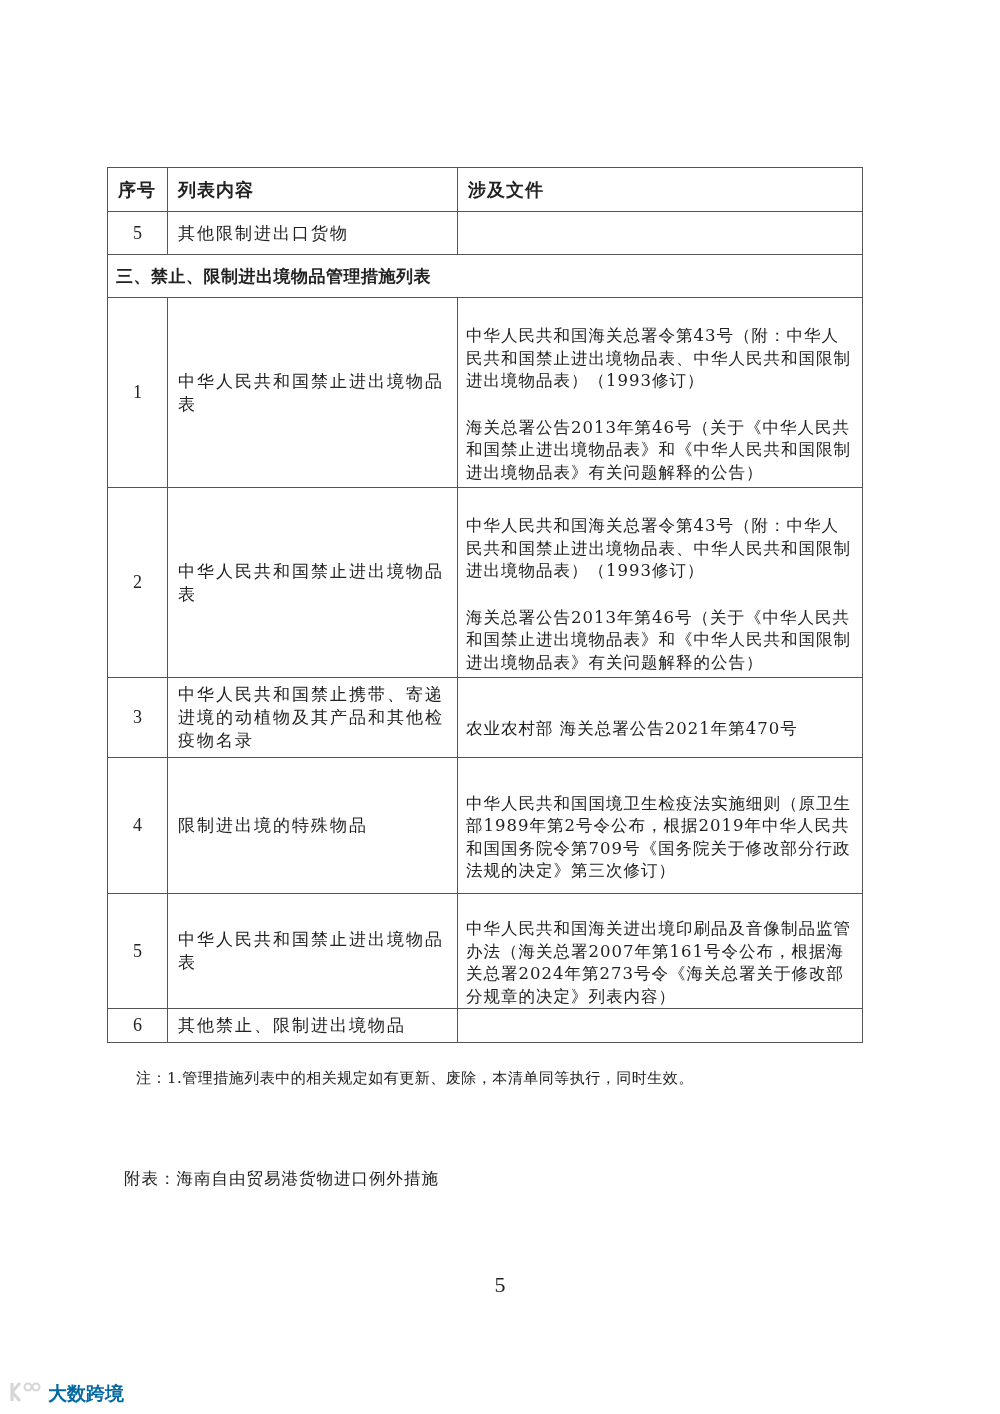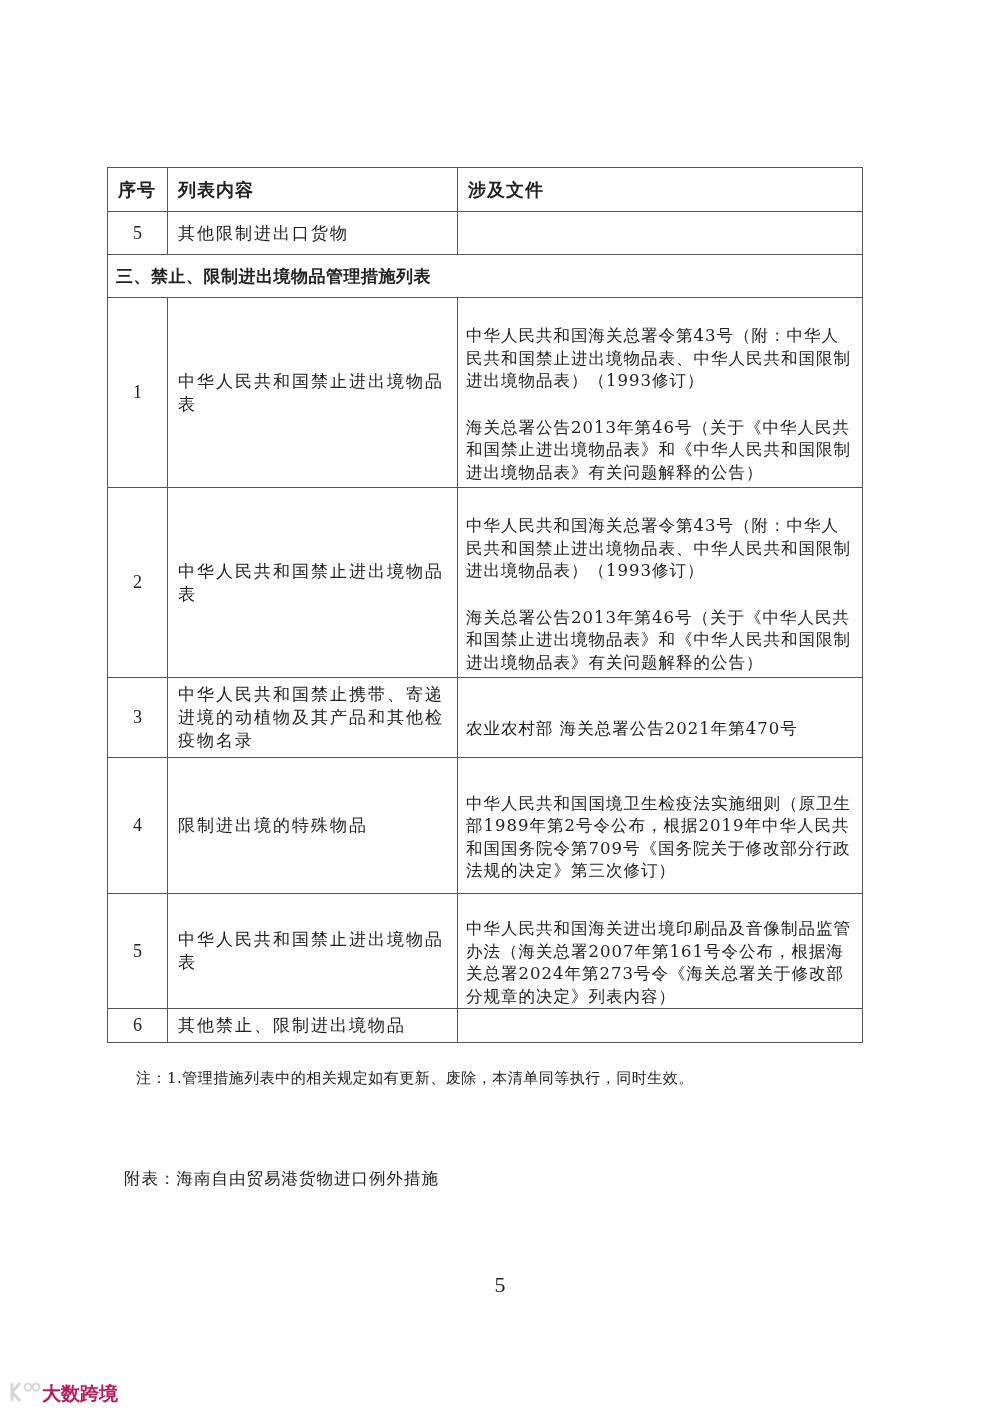--- a/index.html
+++ b/index.html
@@ -14,22 +14,22 @@
   .tbl td.num { text-align:center; font-family:"Liberation Serif", serif; font-size:18px; letter-spacing:0; padding:0; }
   .tbl td.doc { letter-spacing:1px; font-size:16.5px; line-height:22.5px; padding:0 8px; }
   .tbl td.section { font-family:"DejaVu Sans", "Liberation Sans", sans-serif; font-weight:bold;
             font-size:17px; letter-spacing:0.5px; padding-left:8px; }
   .doc-line { display:block;margin-top:24px; }
   .notes { position:absolute; left:136px; top:1064px; font-size:15px; line-height:29px; letter-spacing:0.5px; }
   .notes .n2 { padding-left:40px; }
   .appendix { position:absolute; left:124px; top:1168px; font-size:16.5px; letter-spacing:1px; }
   .page-num { position:absolute; left:0; width:1000px; top:1272px; text-align:center;
               font-family:"Liberation Serif", serif; font-size:22px; }
-  .watermark { position:absolute; left:8px; top:1380px; display:flex; align-items:center; 
-               color:#be185d; font-family:"DejaVu Sans", sans-serif; font-weight:bold; font-size:19px; }
+  .watermark { position:absolute; left:8px; top:1380px; display:flex; align-items:center; gap:6px;
+               color:#0369a1; font-family:"DejaVu Sans", sans-serif; font-weight:bold; font-size:19px; }
 </style>
 </head>
 <body>
 
 <table class="tbl">
   <colgroup>
       <col style="width:60px">
       <col style="width:290px">
       <col style="width:405px">
     </colgroup>

